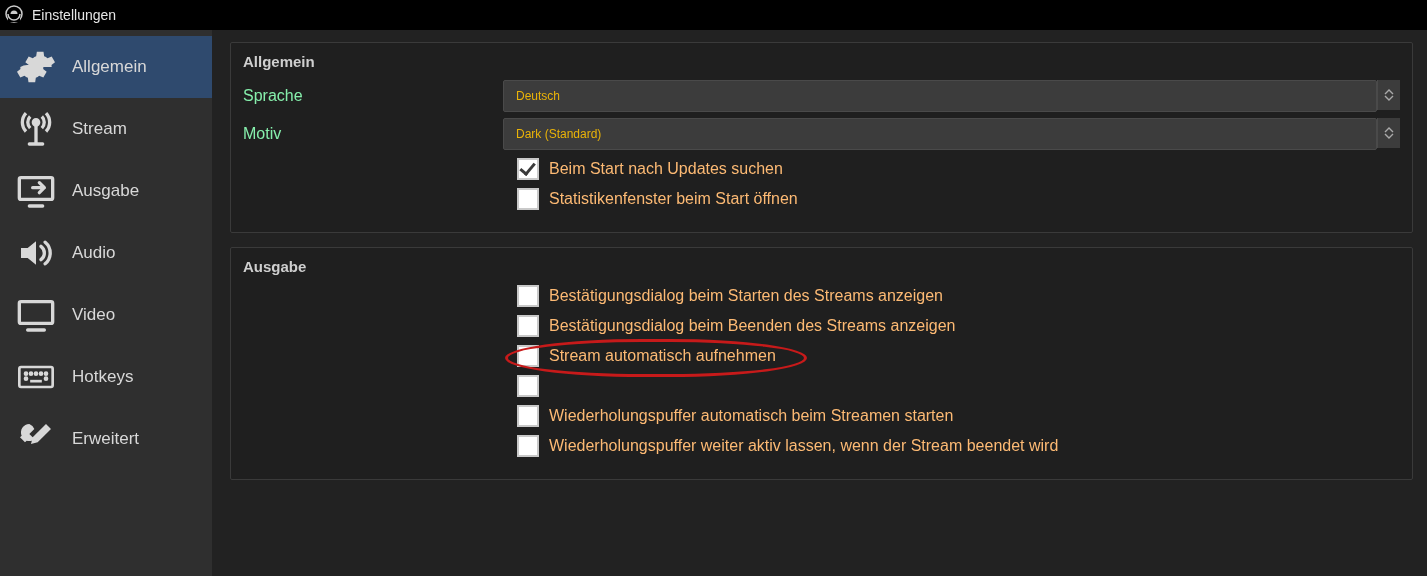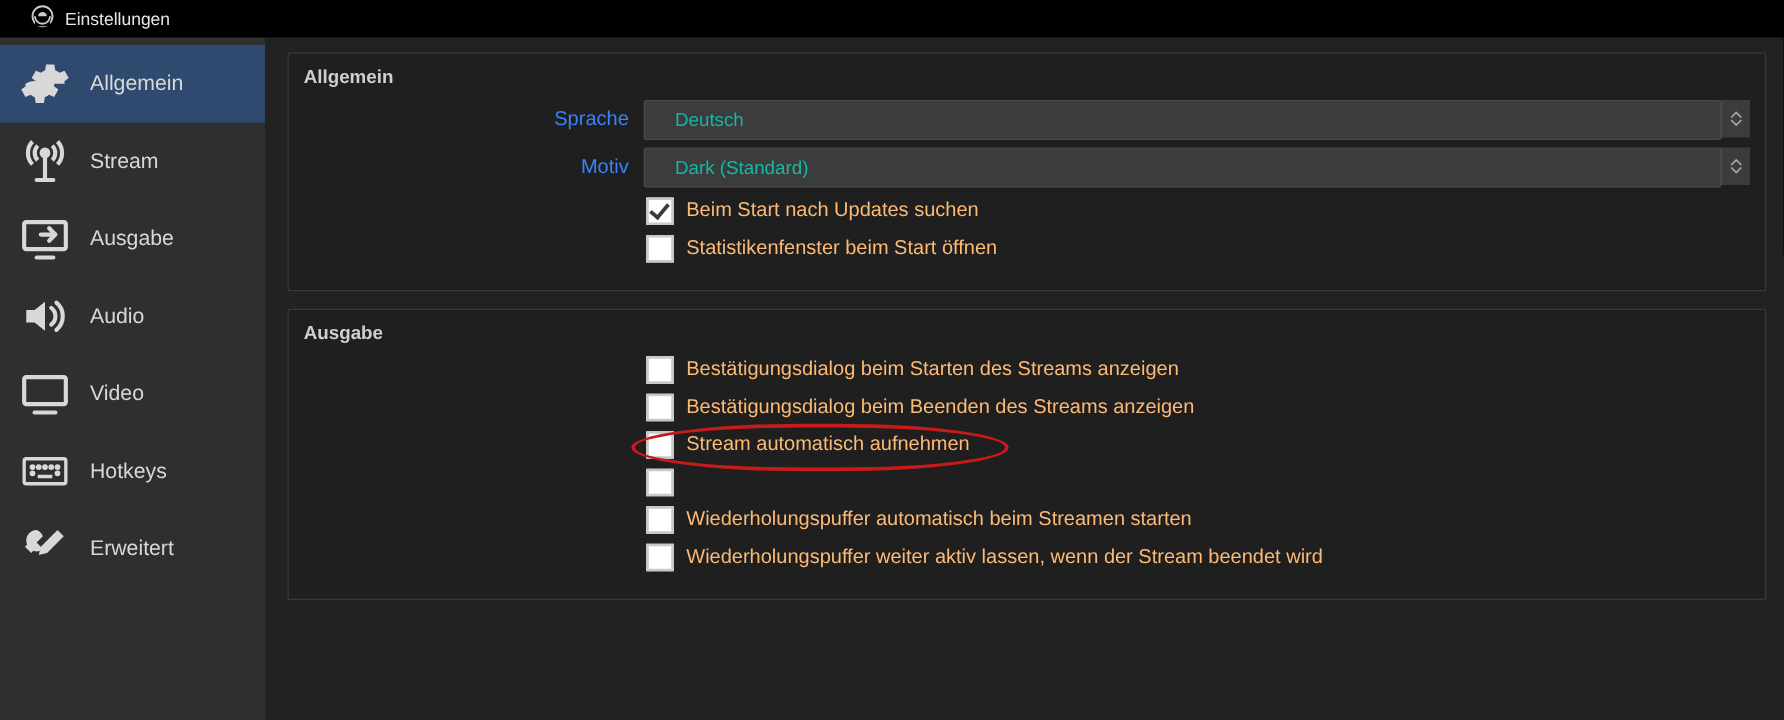--- a/index.html
+++ b/index.html
@@ -1,31 +1,31 @@
 <!DOCTYPE html>
 <html><head>
 <meta charset="utf-8">
 <style>
   html,body{margin:0;padding:0;background:#000;color:#d8d8d8;font-family:"Segoe UI",Arial,sans-serif;font-size:15px;width:1427px;height:576px;overflow:hidden}
-  .titlebar{display:flex;align-items:center;height:30px;background:#000;padding-left:24px;gap:8px}
+  .titlebar{display:flex;align-items:center;height:30px;background:#000;padding-left:4px;gap:8px}
   .titlebar svg{flex:none}
   .title-text{color:#e6e6e6;font-size:14px}
   .app{display:flex;height:calc(576px - 30px)}
   .sidebar{width:212px;background:#2f2f2f;padding-top:6px}
   .sidebar-item{display:flex;align-items:center;gap:14px;height:62px;padding-left:14px;cursor:pointer;color:#d8d8d8;font-size:17px}
   .sidebar-item.selected{background:#2f4a6e}
   .sidebar-item .ic{width:44px;display:flex;justify-content:center}
   .content{flex:1;background:#222;padding:12px 14px 12px 18px;overflow:auto}
   .panel{background:#1f1f1f;border:1px solid #3a3a3a;border-radius:2px;margin-bottom:14px;padding:10px 12px 14px 12px}
   .panel-title{font-weight:600;color:#cfcfcf;margin-bottom:10px;font-size:15px}
   .row{display:flex;align-items:center;margin:6px 0}
-  .row-label{width:260px;text-align:right;padding-right:12px;color:#3b82f6;font-size:16px}
+  .row-label{width:260px;text-align:left;color:#86efac;font-size:16px}
   .row-field{flex:1;display:flex}
   .combo{flex:1;display:flex;align-items:center;background:#3c3c3c;border:1px solid #4a4a4a;height:30px;border-radius:2px}
-  .combo-text{flex:1;padding:0 24px;color:#14b8a6;font-size:15px}
+  .combo-text{flex:1;padding:0 12px;color:#eab308;font-size:12px}
   .spin{width:22px;display:flex;flex-direction:column;align-items:center;justify-content:center;background:#3c3c3c;border-left:1px solid #4a4a4a;height:30px}
   .spin svg{display:block}
   .chk-row{display:flex;align-items:center;margin:8px 0 8px 274px;position:relative}
   .chk{width:18px;height:18px;border:2px solid #c9c9c9;background:#fff;display:flex;align-items:center;justify-content:center;margin-right:10px;flex:none}
   .chk.checked::after{content:"";width:12px;height:6px;border-left:3px solid #3a3a3a;border-bottom:3px solid #3a3a3a;transform:rotate(-50deg) translate(1px,-2px)}
   .chk-label{color:#fdba74;font-size:16px}
   .circle-mark{position:absolute;border:3px solid #c71a1a;border-radius:50%/55%;pointer-events:none}
 </style>
 </head>
 <body>

